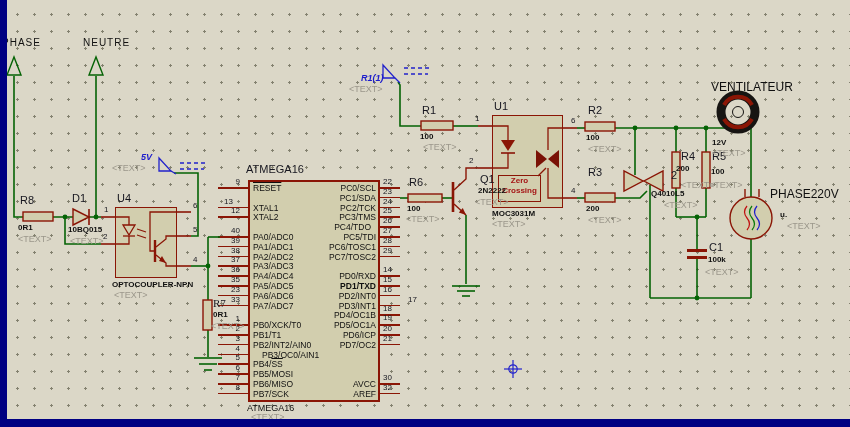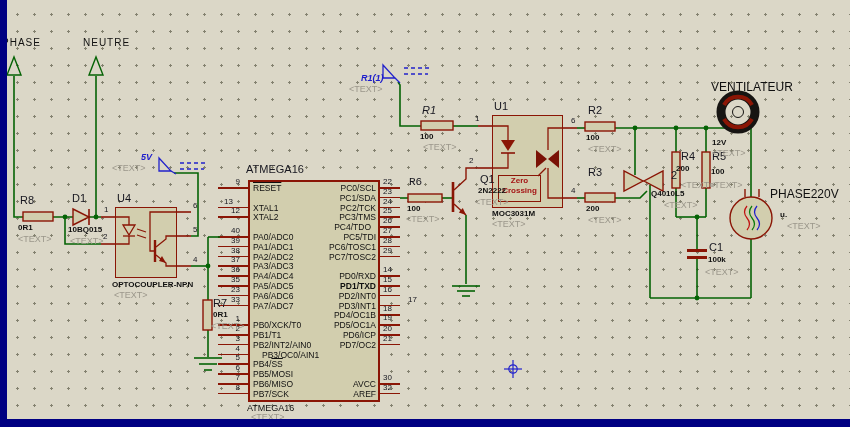--- a/index.html
+++ b/index.html
@@ -323,23 +323,23 @@
   <div id="zero-box">Zero Crossing</div>
 
   <div class="lbl med" style="left:2px;top:38px;">PHASE</div>
   <div class="lbl med" style="left:83px;top:38px;">NEUTRE</div>
   <div class="lbl net" style="left:141px;top:153px;">5V</div>
   <div class="lbl net" style="left:361px;top:74px;">R1(1)</div>
 
   <div class="lbl ref" style="left:20px;top:195px;">R8</div>
   <div class="lbl ref" style="left:72px;top:193px;">D1</div>
   <div class="lbl ref" style="left:117px;top:193px;">U4</div>
-  <div class="lbl ref" style="left:213px;top:298px;">R7</div>
-  <div class="lbl ref" style="left:422px;top:105px;font-style:italic;">R1</div>
-  <div class="lbl ref" style="left:409px;top:177px;font-family:Liberation Mono, monospace;">R6</div>
+  <div class="lbl ref" style="left:213px;top:298px;font-family:Liberation Serif, serif;">R7</div>
+  <div class="lbl ref" style="left:422px;top:105px;">R1</div>
+  <div class="lbl ref" style="left:409px;top:177px;">R6</div>
   <div class="lbl ref" style="left:480px;top:174px;">Q1</div>
   <div class="lbl ref" style="left:494px;top:101px;">U1</div>
   <div class="lbl ref" style="left:588px;top:105px;">R2</div>
   <div class="lbl ref" style="left:588px;top:167px;">R3</div>
   <div class="lbl ref" style="left:671px;top:170px;">2</div>
   <div class="lbl ref" style="left:681px;top:151px;">R4</div>
   <div class="lbl ref" style="left:712px;top:151px;">R5</div>
   <div class="lbl ref" style="left:709px;top:242px;">C1</div>
 
   <div class="lbl val" style="left:18px;top:224px;">0R1</div>

